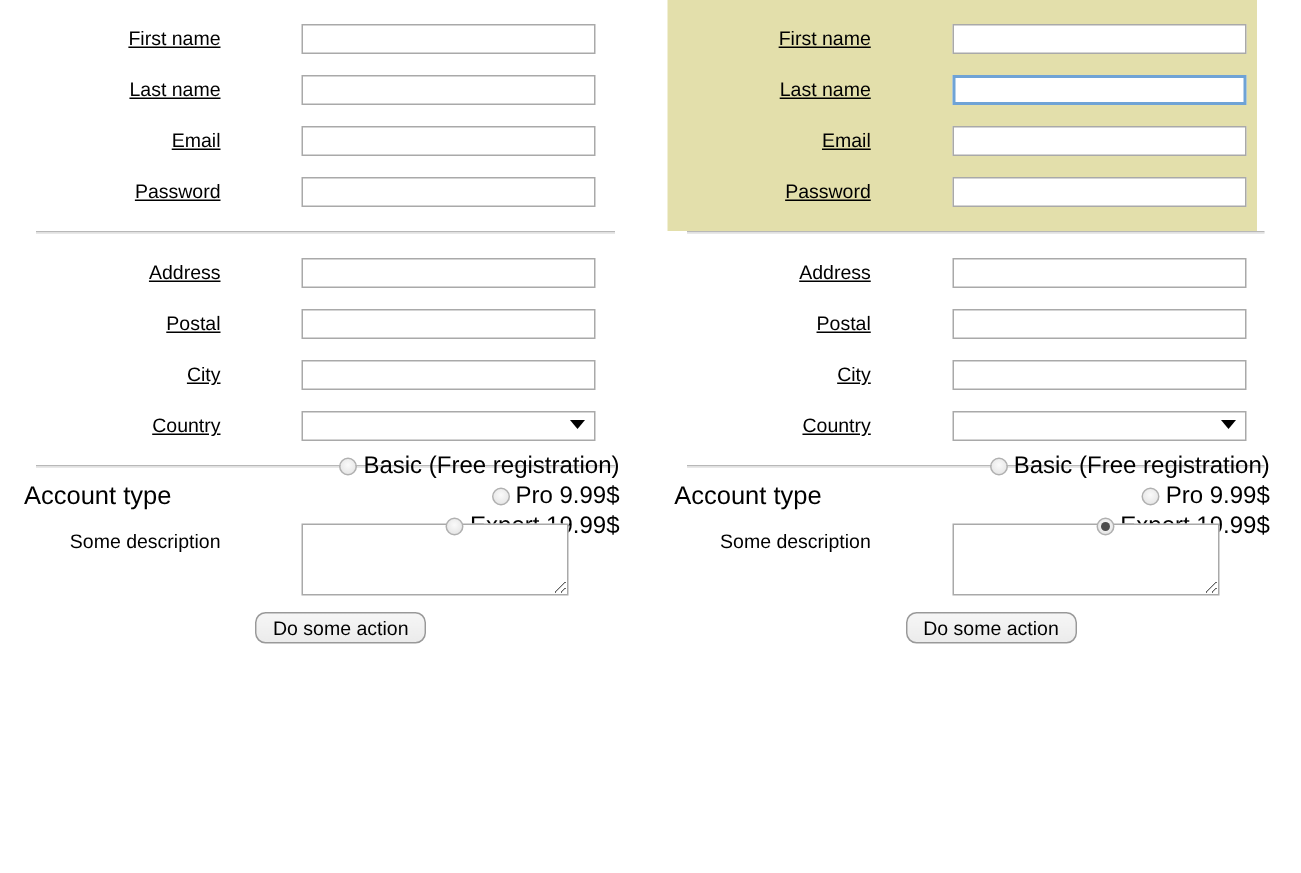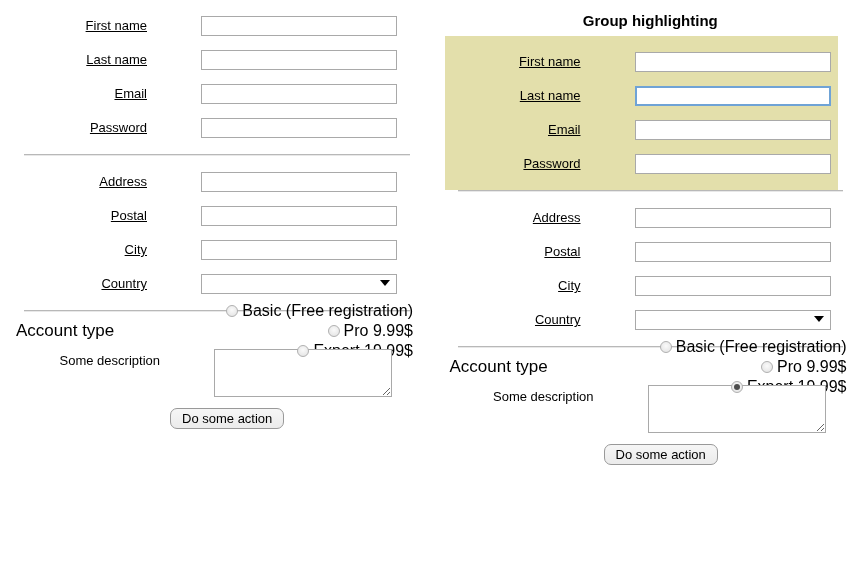--- a/index.html
+++ b/index.html
@@ -179,21 +179,20 @@
     display: flex;
     align-items: flex-start;
     padding-top: 8px;
   }
   .desc-row .label {
     width: 147px;
     text-align: right;
     font-size: 13px;
     line-height: 16px;
     padding-top: 4px;
-    padding-left: 13px;
   }
   .desc-field {
     padding-left: 54px;
   }
   textarea.desc {
     width: 172px;
     height: 44px;
     box-sizing: content-box;
     border: 1px solid #a9a9a9;
     background: #ffffff;
@@ -313,21 +312,20 @@
               <textarea class="desc" style=""></textarea>
             </div>
           </div>
           <div class="action-row">
             <div class="spacer"></div>
             <div class="action-field"><button class="action">Do some action</button></div>
           </div>
         </div>
       </div>
       <div class="panel">
-        <div class="panel-title">Group highlighting</div>
         <div class="group highlighted">
           <div class="row">
             <div class="label">First name</div>
             <div class="field">
               <input class="txt" type="text" style="">
             </div>
           </div>
           <div class="row">
             <div class="label">Last name</div>
             <div class="field">

